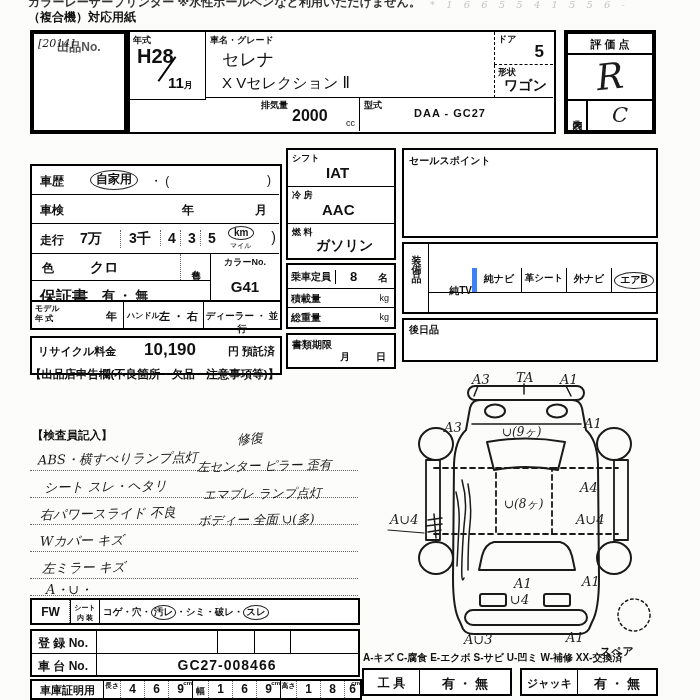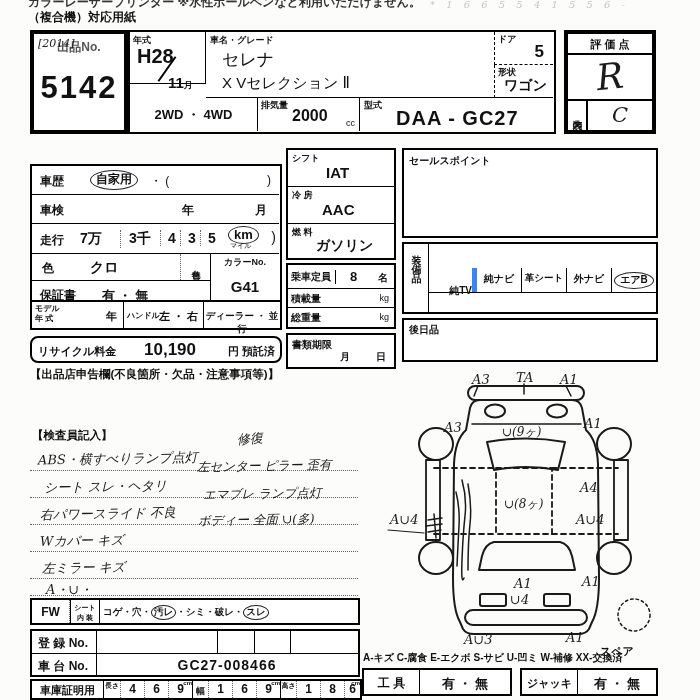--- a/index.html
+++ b/index.html
@@ -21,26 +21,25 @@
 
 <div id="sheet">
 
   <div class="abs" style="left:28px;top:-6px;font-size:12px;font-weight:bold;color:#333;">カラーレーザープリンター ※水性ボールペンなど利用いただけません。</div>
   <div class="abs hw" style="left:430px;top:-1px;font-size:10px;color:#c6c6c6;letter-spacing:4px;">* 1 6 6 5 5 4 1 5 5 6 -</div>
   <div class="abs" style="left:28px;top:9px;font-size:12px;font-weight:bold;">（複合機）対応用紙</div>
 
   <div class="abs bb" style="left:30px;top:30px;width:98px;height:104px;">
     <div class="abs" style="left:0;top:5px;width:100%;text-align:center;font-size:12px;font-weight:bold;color:#555;">出品No.</div>
     <div class="abs hw" style="left:4px;top:3px;font-size:11px;">[2014]</div>
-    <div class="abs" style="left:0;top:36px;width:100%;text-align:center;font-size:31px;font-weight:bold;letter-spacing:2px;">5142</div>
   </div>
 
   <div class="abs b" style="left:128px;top:30px;width:428px;height:104px;">
 
-    <div class="cell" style="left:0;top:0;width:76px;height:52px;border-right:1.5px solid #000;border-bottom:1.5px solid #000;">
+    <div class="cell" style="left:0;top:0;width:76px;height:68px;border-right:1.5px solid #000;border-bottom:1.5px solid #000;">
       <span class="abs lbl" style="left:3px;top:2px;">年式</span>
       <span class="abs bold" style="left:7px;top:13px;font-size:20px;">H28</span>
       <span class="abs" style="left:22px;top:36px;width:30px;border-top:2px solid #000;transform:rotate(-55deg);"></span>
       <span class="abs bold" style="left:38px;top:42px;font-size:15px;"><span>11</span><span style="font-size:9px;">月</span></span>
     </div>
 
     <div class="cell" style="left:76px;top:0;width:288px;height:66px;border-bottom:1.5px solid #000;">
       <span class="abs lbl" style="left:4px;top:2px;">車名・グレード</span>
       <span class="abs" style="left:16px;top:16px;font-size:17px;">セレナ</span>
       <span class="abs" style="left:16px;top:42px;font-size:15px;">X Vセレクション Ⅱ</span>
@@ -49,33 +48,30 @@
     <div class="cell" style="left:364px;top:0;width:59px;height:33px;border-left:1.5px dashed #000;border-bottom:1px dashed #000;">
       <span class="abs lbl" style="left:3px;top:1px;">ドア</span>
       <span class="abs bold" style="right:9px;top:10px;font-size:17px;">5</span>
     </div>
 
     <div class="cell" style="left:364px;top:33px;width:59px;height:33px;border-left:1.5px dashed #000;border-bottom:1.5px solid #000;">
       <span class="abs lbl" style="left:3px;top:1px;">形状</span>
       <span class="abs bold" style="right:6px;top:12px;font-size:14px;">ワゴン</span>
     </div>
 
-    <div class="cell" style="left:0;top:66px;width:128px;height:33px;border-right:1.5px solid #000;text-align:center;">
-      <span class="abs bold" style="left:0;right:0;top:8px;font-size:13px;">2WD ・ 4WD</span>
-    </div>
 
     <div class="cell" style="left:128px;top:66px;width:102px;height:33px;border-right:1.5px solid #000;">
       <span class="abs lbl" style="left:3px;top:1px;">排気量</span>
       <span class="abs bold" style="left:34px;top:9px;font-size:16px;">2000</span>
       <span class="abs" style="right:4px;bottom:3px;font-size:9px;">cc</span>
     </div>
 
     <div class="cell" style="left:230px;top:66px;width:193px;height:33px;">
       <span class="abs lbl" style="left:4px;top:1px;">型式</span>
-      <span class="abs bold" style="left:36px;top:9px;font-size:20px;letter-spacing:1px;">DAA - GC27</span>
+      <span class="abs bold" style="left:54px;top:9px;font-size:11px;letter-spacing:1px;">DAA - GC27</span>
     </div>
   </div>
 
   <div class="abs bb" style="left:564px;top:30px;width:92px;height:104px;">
     <div style="height:21px;border-bottom:2px solid #000;text-align:center;font-size:11px;font-weight:bold;padding-top:3px;box-sizing:border-box;">評 価 点</div>
     <div class="abs hw" style="left:0;right:0;top:22px;height:42px;text-align:center;font-size:36px;transform:rotate(-6deg);">R</div>
     <div class="abs" style="left:0;right:0;top:65px;bottom:0;border-top:2px solid #000;">
       <div class="abs" style="left:0;top:0;bottom:0;width:20px;border-right:2px solid #000;font-size:10px;font-weight:bold;text-align:center;line-height:1.2;padding-top:2px;box-sizing:border-box;"><span style="writing-mode:vertical-rl;">内装</span></div>
       <div class="abs hw" style="left:20px;right:0;top:2px;text-align:center;font-size:21px;">C</div>
     </div>
@@ -96,33 +92,33 @@
       <span class="abs" style="right:12px;top:7px;font-size:12px;font-weight:bold;">月</span>
     </div>
 
     <div class="cell" style="left:0;top:58px;width:247px;height:30px;border-bottom:1.5px solid #000;">
       <span class="abs bold" style="left:8px;top:8px;font-size:12px;">走行</span>
       <span class="abs bold" style="left:48px;top:6px;font-size:14px;">7万</span>
       <span class="abs bold" style="left:88px;top:6px;font-size:14px;border-left:1px dotted #666;padding-left:8px;">3千</span>
       <span class="abs bold" style="left:128px;top:6px;font-size:14px;border-left:1px dotted #666;padding-left:7px;">4</span>
       <span class="abs bold" style="left:148px;top:6px;font-size:14px;border-left:1px dotted #666;padding-left:7px;">3</span>
       <span class="abs bold" style="left:168px;top:6px;font-size:14px;border-left:1px dotted #666;padding-left:7px;">5</span>
-      <span class="abs circ" style="left:196px;top:2px;font-size:13px;font-weight:bold;">km</span>
+      <span class="abs circ" style="left:196px;top:2px;font-size:10px;font-weight:bold;">km</span>
       <span class="abs" style="left:198px;top:17px;font-size:7px;">マイル</span>
       <span class="abs" style="right:3px;top:5px;font-size:14px;">)</span>
     </div>
 
     <div class="cell" style="left:0;top:88px;width:178px;height:27px;border-bottom:1.5px solid #000;">
       <span class="abs bold" style="left:10px;top:6px;font-size:12px;">色</span>
       <span class="abs bold" style="left:58px;top:5px;font-size:14px;">クロ</span>
       <span class="abs" style="left:148px;top:0;bottom:0;width:30px;border-left:1px dotted #666;font-size:9px;font-weight:bold;text-align:center;line-height:1.2;padding-top:3px;box-sizing:border-box;"><span style="writing-mode:vertical-rl;letter-spacing:1px;">色替</span></span>
     </div>
 
     <div class="cell" style="left:0;top:115px;width:178px;height:26px;">
-      <span class="abs bold" style="left:8px;top:6px;font-size:12px;">保証書</span>
+      <span class="abs bold" style="left:8px;top:6px;font-size:16px;">保証書</span>
       <span class="abs bold" style="left:70px;top:6px;font-size:13px;">有 ・ 無</span>
     </div>
 
     <div class="cell" style="left:178px;top:88px;width:69px;height:53px;border-left:1.5px solid #000;">
       <span class="abs lbl" style="left:0;right:0;top:2px;text-align:center;font-size:9px;">カラーNo.</span>
       <span class="abs bold" style="left:0;right:0;top:24px;text-align:center;font-size:15px;">G41</span>
     </div>
   </div>
 
   <div class="abs b" style="left:30px;top:300px;width:252px;height:30px;display:flex;">
@@ -133,21 +129,21 @@
     </div>
     <div style="width:80px;border-right:1px solid #000;position:relative;box-sizing:border-box;">
       <span class="abs" style="left:3px;top:8px;font-size:8px;font-weight:bold;">ハンドル</span>
       <span class="abs bold" style="right:5px;top:7px;font-size:11px;">左 ・ 右</span>
     </div>
     <div style="flex:1;position:relative;">
       <span class="abs bold" style="left:0;right:0;top:8px;text-align:center;font-size:9.5px;">ディーラー ・ 並行</span>
     </div>
   </div>
 
-  <div class="abs b" style="left:30px;top:336px;width:252px;height:27px;border-radius:8px;">
+  <div class="abs b" style="left:30px;top:336px;width:252px;height:39px;">
     <span class="abs bold" style="left:6px;top:6px;font-size:11px;">リサイクル料金</span>
     <span class="abs bold" style="left:112px;top:2px;font-size:17px;">10,190</span>
     <span class="abs bold" style="right:5px;top:6px;font-size:11px;">円 預託済</span>
   </div>
 
   <div class="abs b" style="left:286px;top:148px;width:110px;height:112px;">
     <div style="height:37px;border-bottom:1px solid #000;position:relative;box-sizing:border-box;">
       <span class="abs lbl" style="left:4px;top:2px;">シフト</span>
       <span class="abs bold" style="left:38px;top:14px;font-size:15px;">IAT</span>
     </div>

